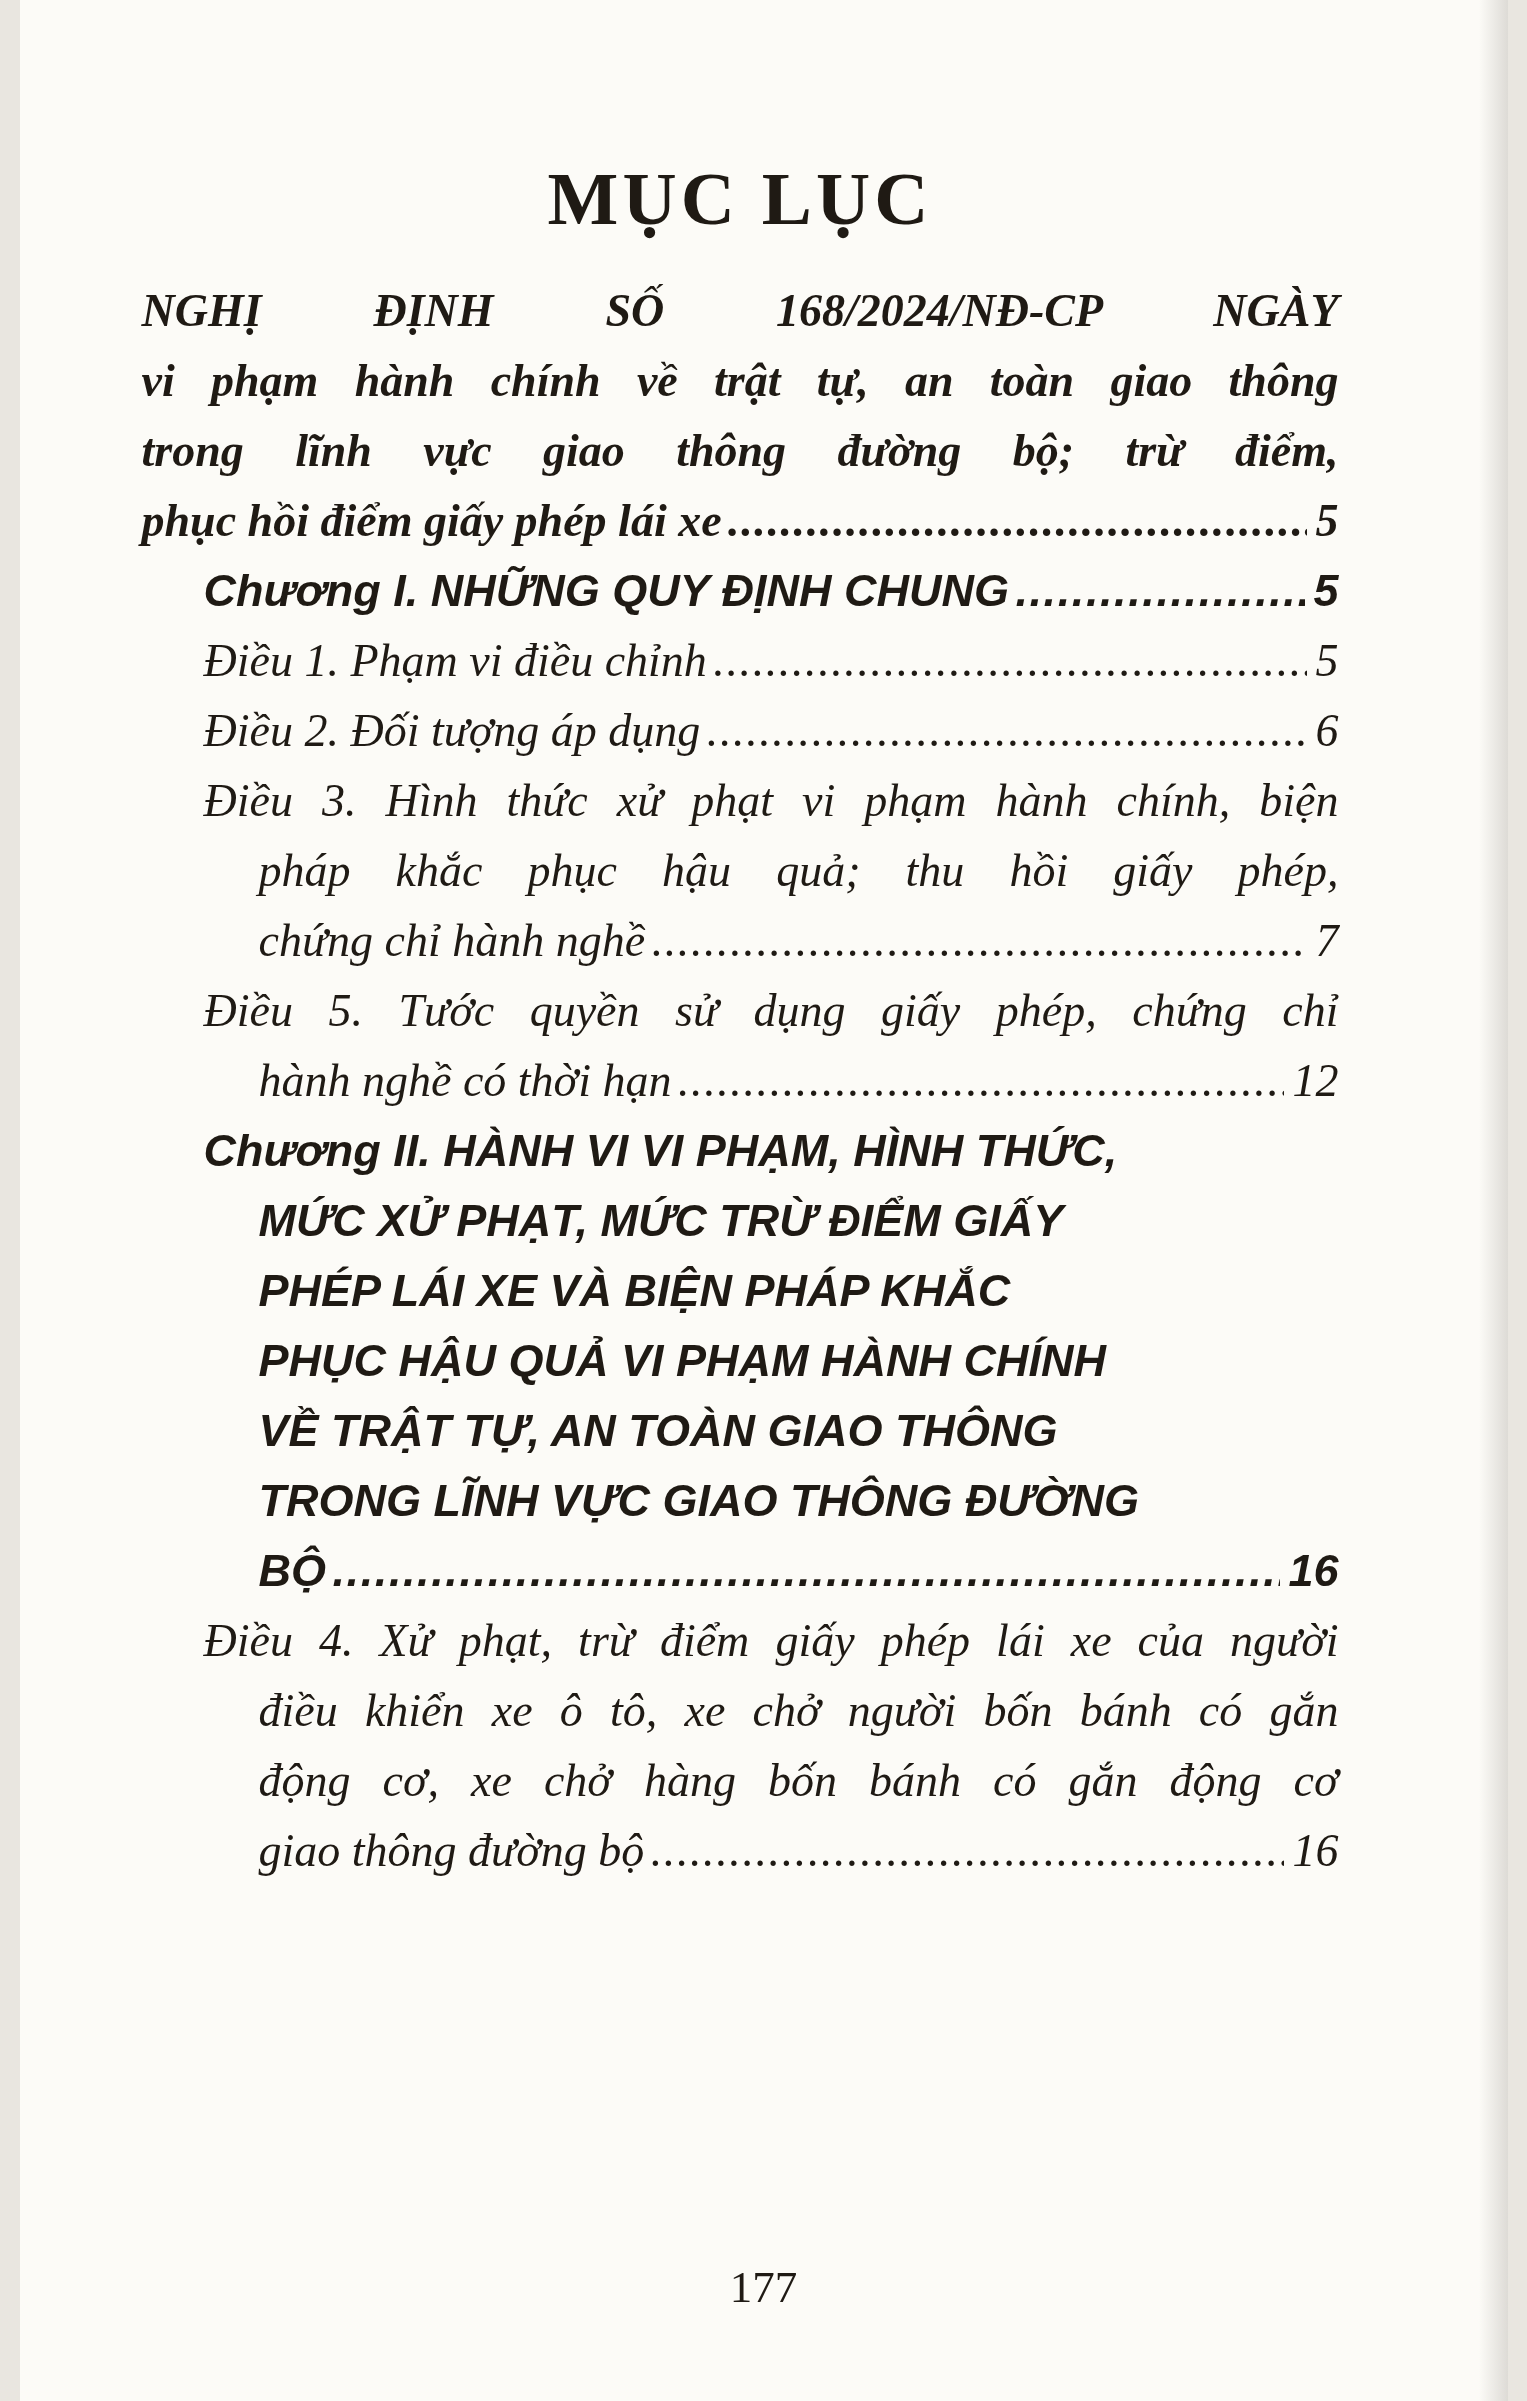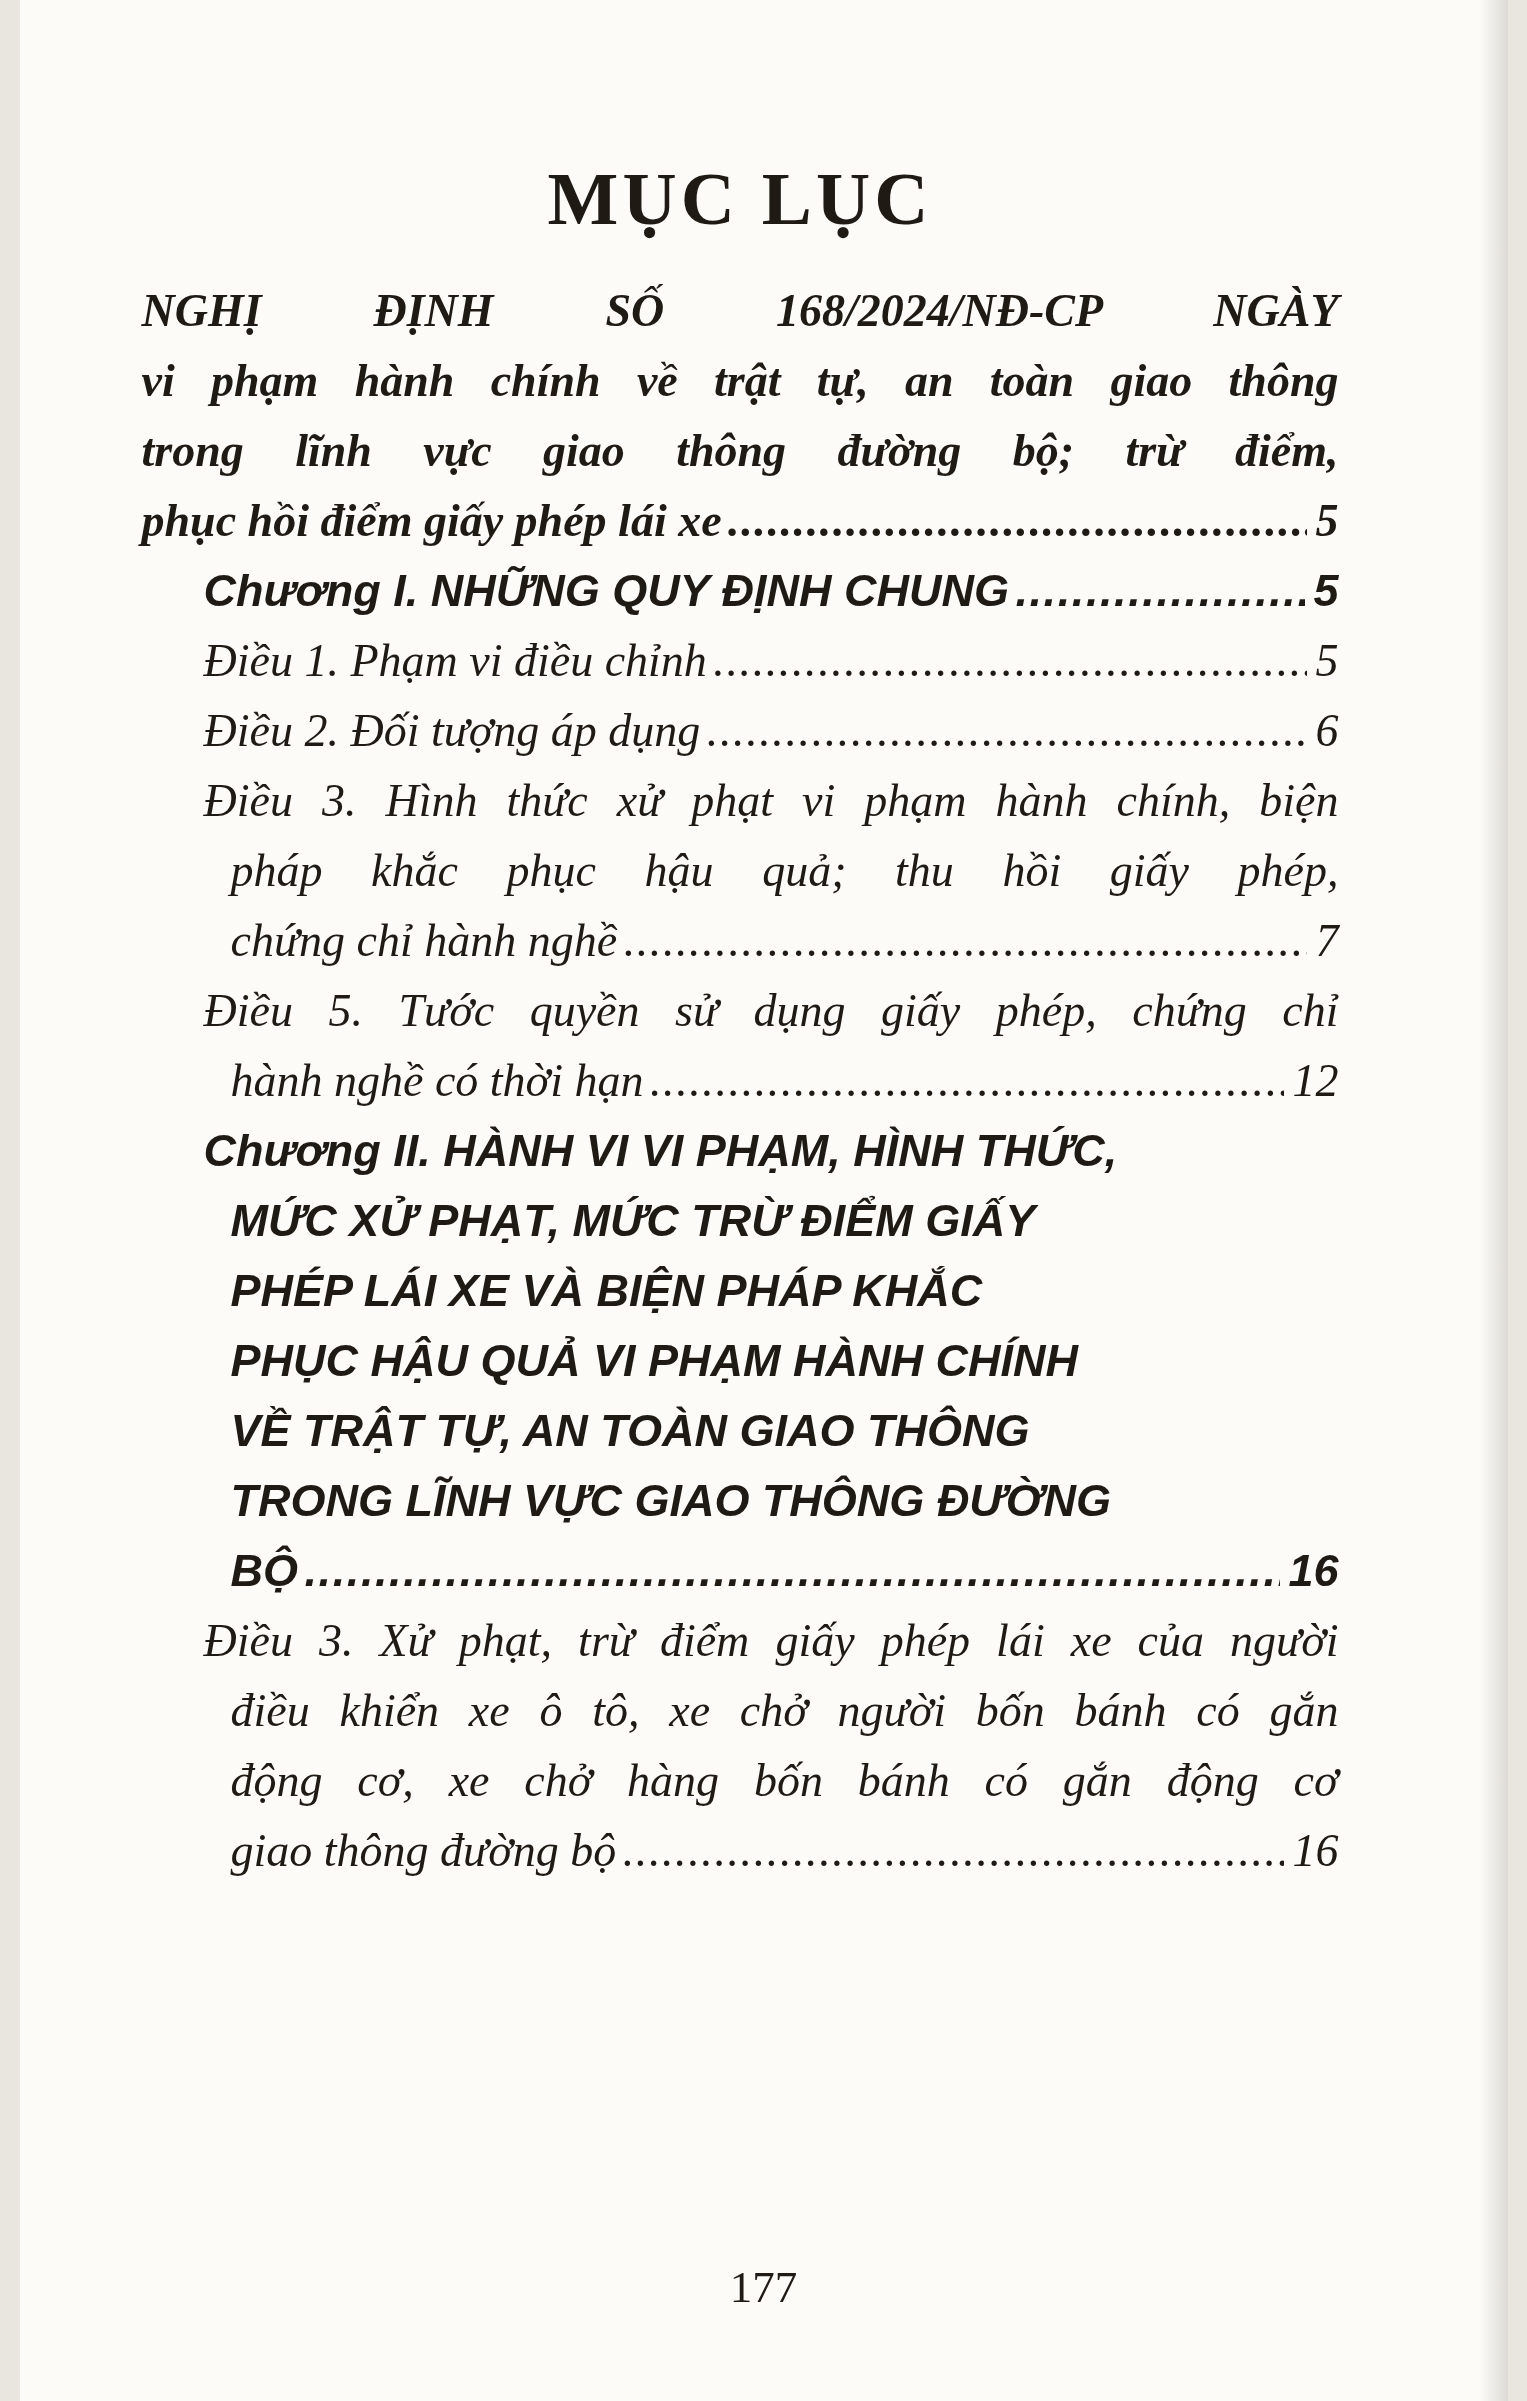--- a/index.html
+++ b/index.html
@@ -55,21 +55,21 @@
     font-weight: bold;
     font-family: "Liberation Sans", sans-serif;
     font-size: 45px;
   }
   .entry.regular .line { font-weight: normal; }
 
   
   .full { text-align: justify; text-align-last: justify; }
 
   .indent-1 { margin-left: 62px; }
-  .indent-2 { margin-left: 89px; }
+  .indent-2 { margin-left: 117px; }
 
   
   .last { display: flex; align-items: baseline; }
   .ltext { white-space: nowrap; }
   .leader {
     flex: 1 1 auto;
     overflow: hidden;
     white-space: nowrap;
     margin: 0 8.1px 0 6.5px;
     letter-spacing: 1.6px;
@@ -162,21 +162,21 @@
         <div class="line indent-2">VỀ TRẬT TỰ, AN TOÀN GIAO THÔNG</div>
         <div class="line indent-2">TRONG LĨNH VỰC GIAO THÔNG ĐƯỜNG</div>
         <div class="line last indent-2">
           <span class="ltext">BỘ</span>
           <span class="leader"></span>
           <span class="pagenum">16</span>
         </div>
       </section>
 
       <section class="entry regular">
-        <div class="line full indent-1">Điều 3. Xử phạt, trừ điểm giấy phép lái xe của người</div>
+        <div class="line full indent-1">Điều 4. Xử phạt, trừ điểm giấy phép lái xe của người</div>
         <div class="line full indent-2">điều khiển xe ô tô, xe chở người bốn bánh có gắn</div>
         <div class="line full indent-2">động cơ, xe chở hàng bốn bánh có gắn động cơ</div>
         <div class="line last indent-2">
           <span class="ltext">giao thông đường bộ</span>
           <span class="leader"></span>
           <span class="pagenum">16</span>
         </div>
       </section>
 
     </div>

